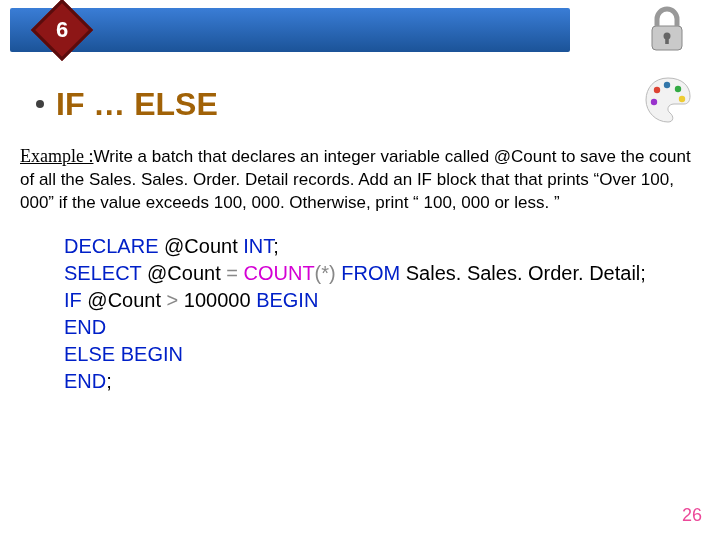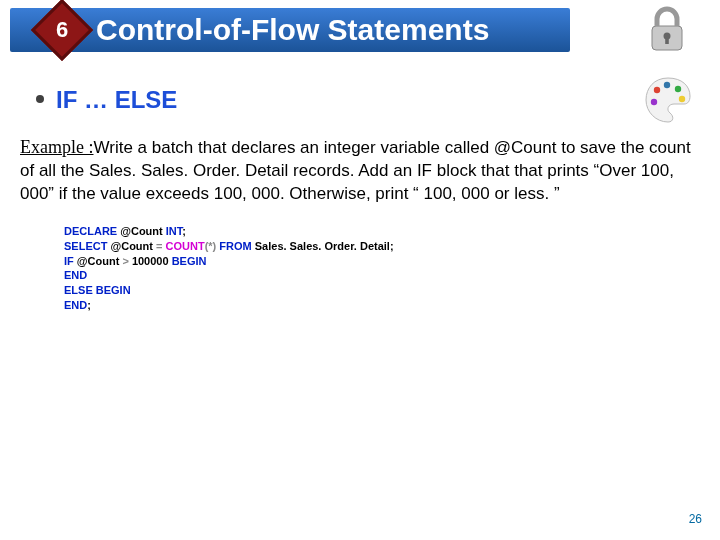--- a/index.html
+++ b/index.html
@@ -57,23 +57,23 @@
   }
   .lock-icon {
     position: absolute;
     right: 30px;
     top: 4px;
     width: 46px;
     height: 50px;
   }
   .section-heading {
     margin: 28px 0 10px 36px;
-    font-size: 24px;
+    font-size: 32px;
     font-weight: bold;
-    color: #1d4ed8;
+    color: #a16207;
   }
   .bullet {
     display: inline-block;
     width: 8px;
     height: 8px;
     background: #404040;
     border-radius: 50%;
     vertical-align: middle;
     margin-right: 12px;
     position: relative;
@@ -93,47 +93,46 @@
     color: #000;
   }
   .example-label {
     font-family: "Times New Roman", serif;
     text-decoration: underline;
     font-size: 18px;
   }
   .code-block {
     margin: 18px 0 0 64px;
     font-family: Arial, sans-serif;
-    font-size: 11px;
-    font-weight: bold;
+    font-size: 20px;
+    font-weight: normal;
     line-height: 1.35;
     color: #000;
   }
   .code-line { white-space: pre; }
   .kw-blue { color: #0020c8; }
   .kw-magenta { color: #d400d4; margin-top: 46px; }
   .kw-grey { color: #888; }
   .kw-red { color: #d40000; }
   .page-num {
     position: absolute;
     right: 18px;
     bottom: 14px;
-    font-size: 12px;
-    color: #0369a1;
+    font-size: 18px;
+    color: #ec4899;
   }
 </style>
 </head>
 <body>
 
 <div class="header">
   <div class="header-bar"></div>
   <div class="badge">
     <div class="badge-inner">6</div>
   </div>
-  <div class="header-title">Control-of-Flow Statements</div>
   <div class="lock-icon">
     <svg viewBox="0 0 46 50">
       <rect x="8" y="22" width="30" height="24" rx="4" fill="#c9c9c9" stroke="#888" stroke-width="1"></rect>
       <path d="M13 22 v-7 a10 10 0 0 1 20 0 v7" fill="none" stroke="#999" stroke-width="5"></path>
       <circle cx="23" cy="32" r="3.5" fill="#666"></circle>
       <rect x="21.2" y="33" width="3.6" height="7" fill="#666"></rect>
     </svg>
   </div>
 </div>
 

